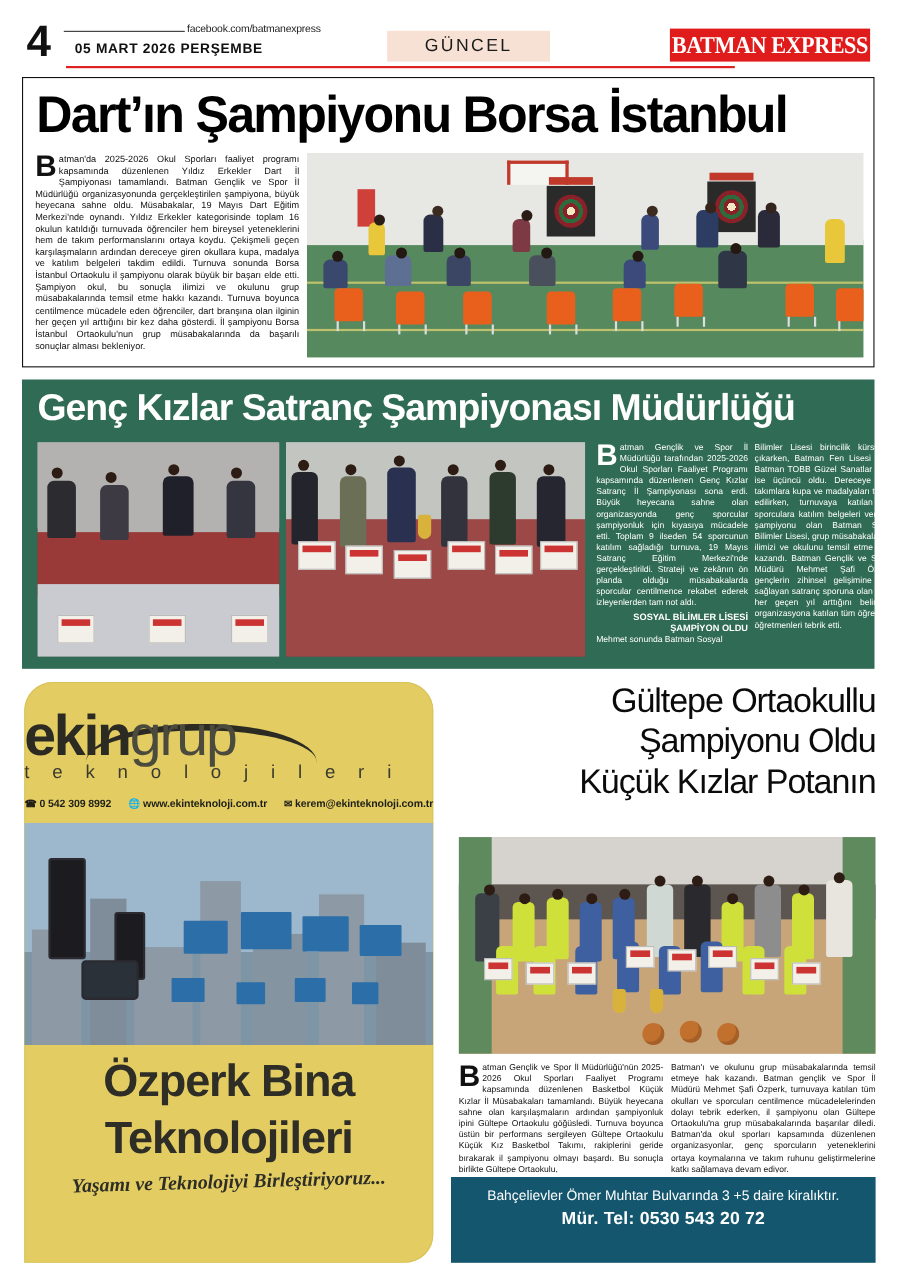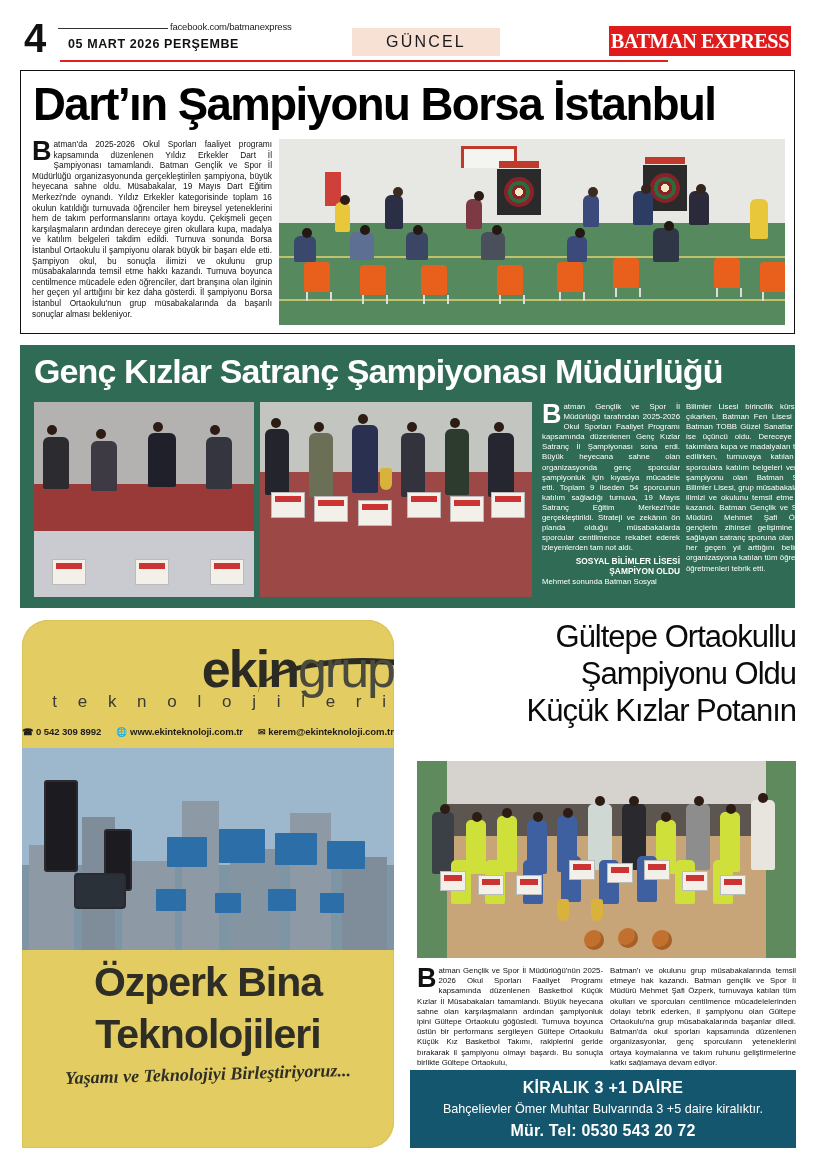--- a/index.html
+++ b/index.html
@@ -103,21 +103,21 @@
   .ph-chess { width:100%; height:100%; background:linear-gradient(#b9b9bb 0 40%, #8d2f2f 40% 72%, #7b7b7b 72% 100%); position:relative; }
   .ph-chess .tbl { position:absolute; left:0; bottom:0; width:100%; height:34%; background:#c9cbd0; }
   .ph-cert { width:100%; height:100%; background:linear-gradient(#cfd2cd 0 34%, #c4c7c2 34% 58%, #ab5150 58% 78%, #8a4342 78% 100%); position:relative; }
   .cert { position:absolute; width:34px; height:26px; background:#f2f0e8; border:1px solid #bbb; }
   .cert:after { content:''; position:absolute; left:3px; top:3px; right:3px; height:6px; background:#c33; }
 
   
   .ad { position:absolute; left:22px; top:620px; width:372px; height:528px;
         background:#e3cd63; border-radius:26px 26px 26px 0; overflow:hidden;
         box-shadow:inset 0 0 0 1px #d9c258; }
-  .ad .logo-wrap { position:absolute; left:0; top:22px; width:100%; text-align:right; }
+  .ad .logo-wrap { position:absolute; left:0; top:22px; width:100%; text-align:left; }
   .ad .ekin {
     font-size:52px; font-weight:700; color:#2b2b24; letter-spacing:-2px;
     font-family:"Liberation Sans", sans-serif; line-height:54px; display:inline-block; position:relative;
   }
   .ad .ekin .grup { font-weight:400; color:#4a4a3d; }
   .ad .swoosh {
     position:absolute; left:50%; top:16px; width:210px; height:42px; margin-left:-40px;
     border-top:6px solid #2b2b24; border-radius:60% 60% 0 0 / 100% 100% 0 0;
     border-left:0; border-right:0; border-bottom:0; pointer-events:none;
   }
@@ -434,18 +434,17 @@
       <div class="coltext">
         <span class="dropcap">B</span><span>atman Gençlik ve Spor İl Müdürlüğü'nün 2025-2026 Okul Sporları Faaliyet Programı kapsamında düzenlenen Basketbol Küçük Kızlar İl Müsabakaları tamamlandı. Büyük heyecana sahne olan karşılaşmaların ardından şampiyonluk ipini Gültepe Ortaokulu göğüsledi. Turnuva boyunca üstün bir performans sergileyen Gültepe Ortaokulu Küçük Kız Basketbol Takımı, rakiplerini geride bırakarak il şampiyonu olmayı başardı. Bu sonuçla birlikte Gültepe Ortaokulu,</span>
       </div>
     </div>
     <div class="col2">
       <div class="coltext">Batman'ı ve okulunu grup müsabakalarında temsil etmeye hak kazandı. Batman gençlik ve Spor İl Müdürü Mehmet Şafi Özperk, turnuvaya katılan tüm okulları ve sporcuları centilmence mücadelelerinden dolayı tebrik ederken, il şampiyonu olan Gültepe Ortaokulu'na grup müsabakalarında başarılar diledi. Batman'da okul sporları kapsamında düzenlenen organizasyonlar, genç sporcuların yeteneklerini ortaya koymalarına ve takım ruhunu geliştirmelerine katkı sağlamaya devam ediyor.</div>
     </div>
   </div>
 
   <div class="rent">
-    <div class="t1">KİRALIK 3 +1 DAİRE</div>
     <div class="t2">Bahçelievler Ömer Muhtar Bulvarında 3 +5 daire kiralıktır.</div>
     <div class="t3">Mür. Tel: 0530 543 20 72</div>
   </div>
 
 </div>
 
 </body></html>

